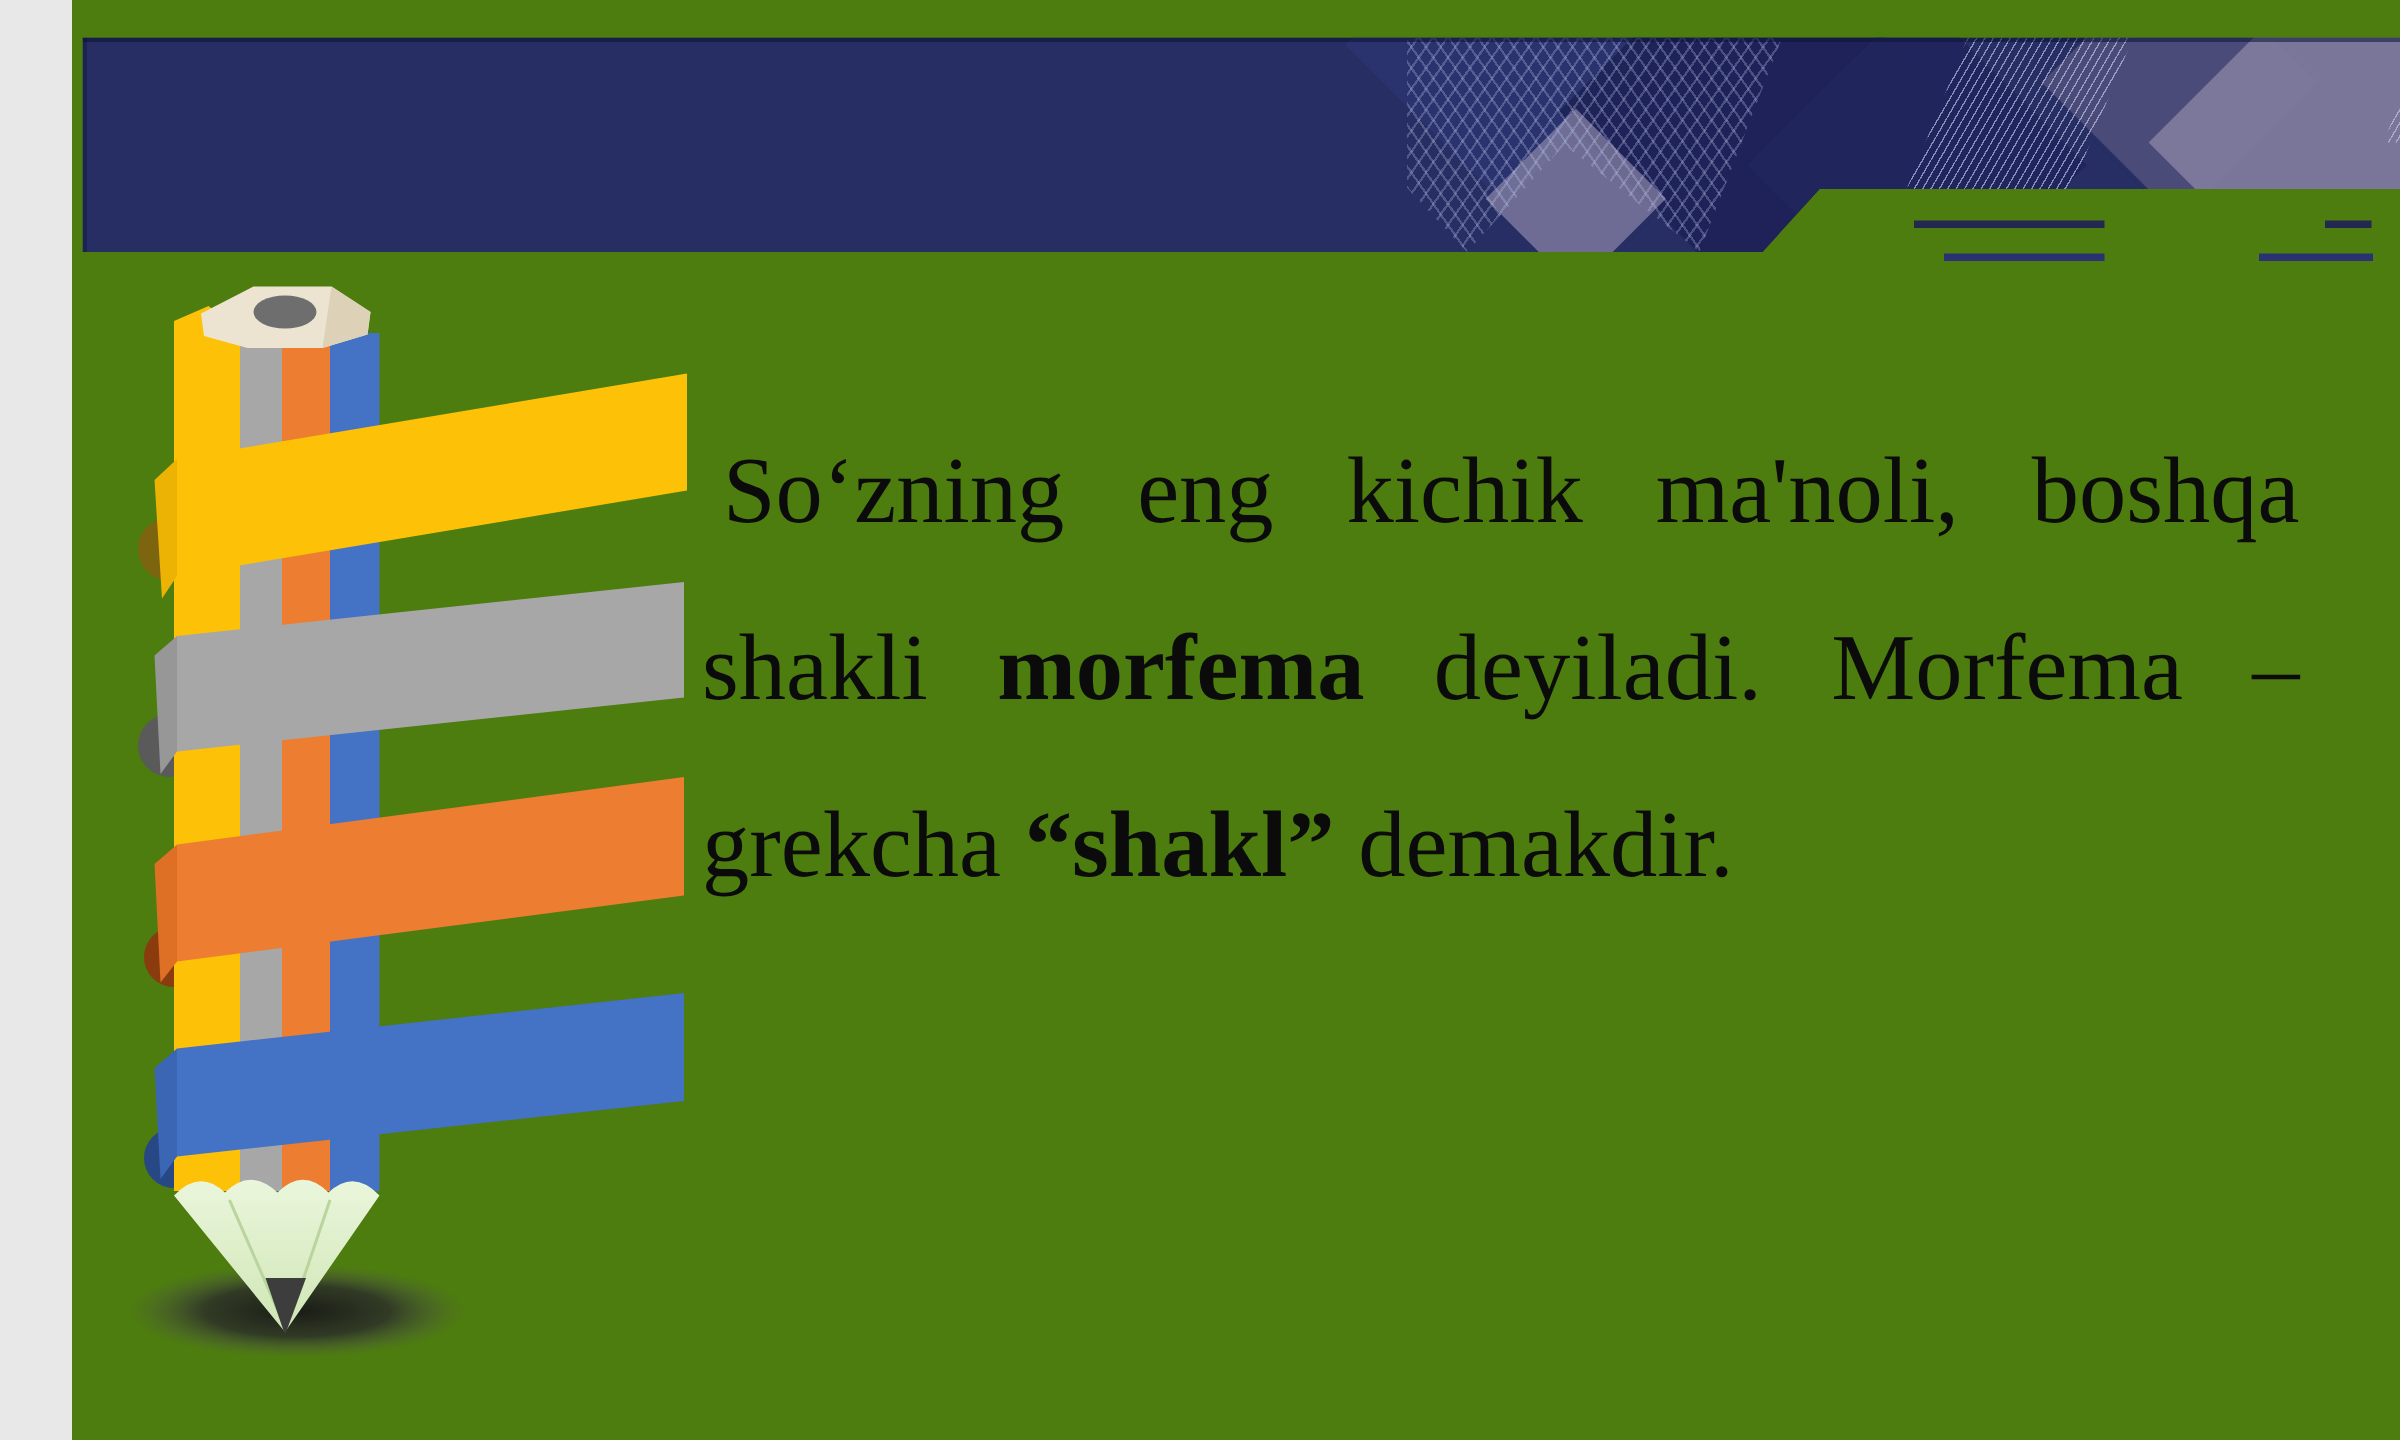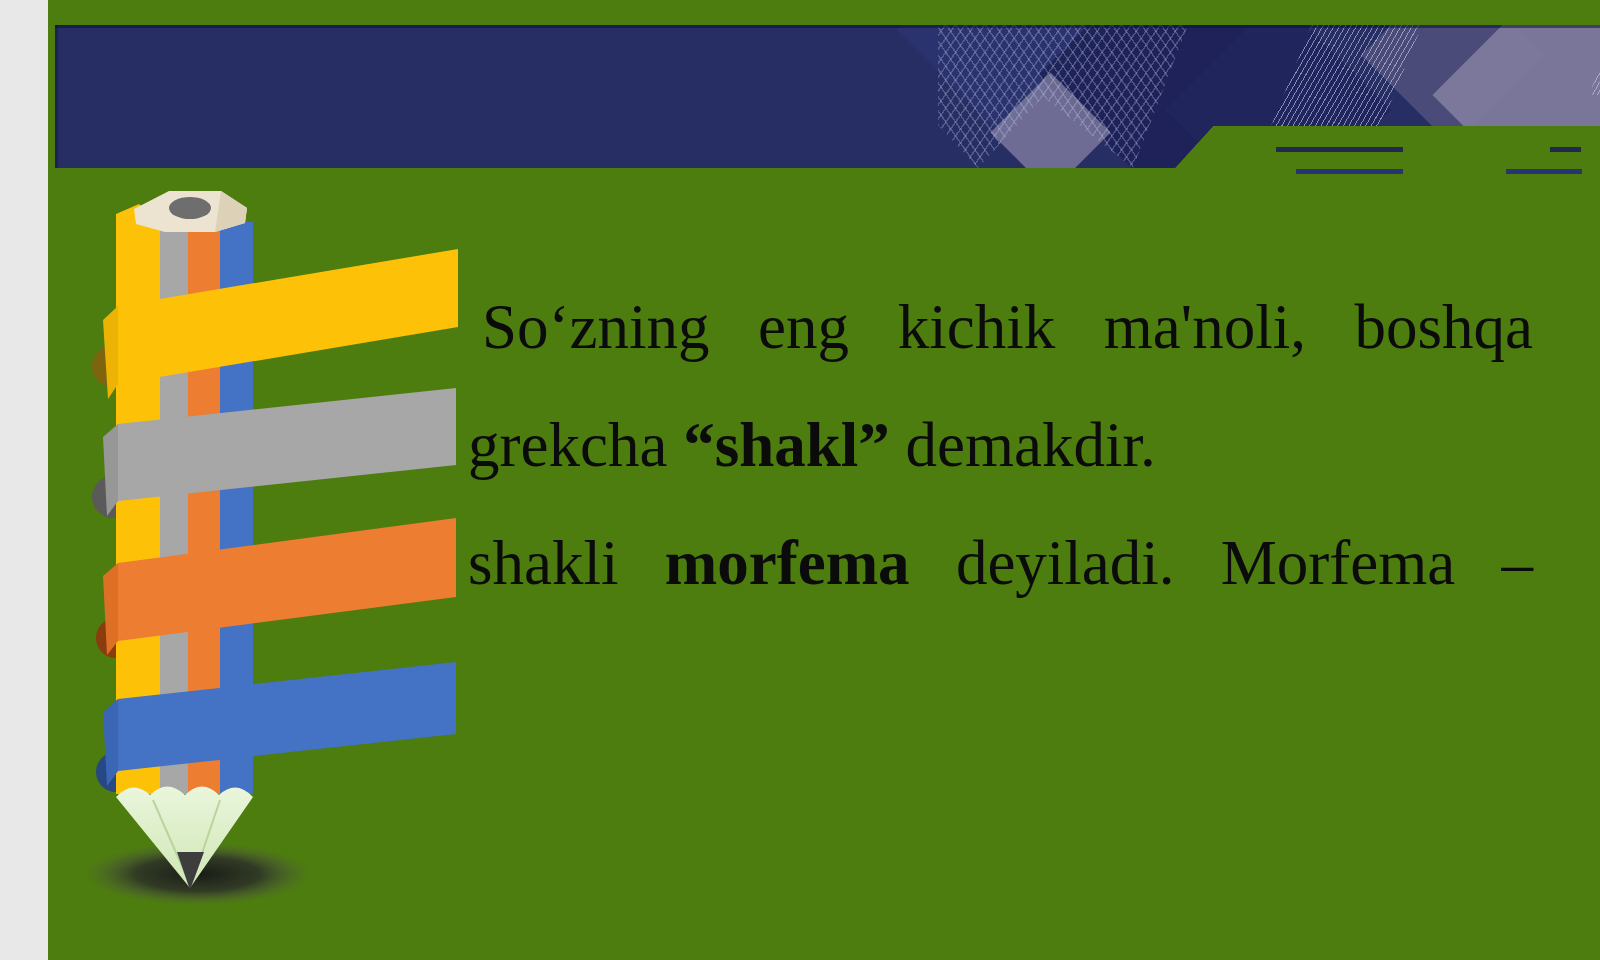--- a/index.html
+++ b/index.html
@@ -132,17 +132,17 @@
       <polygon points="70,563 408,518 408,597 70,641" fill="#ed7d31"></polygon>
     </g>
     <g>
       <polygon points="55,712 70,699 70,771 59,786" fill="#3a66b4"></polygon>
       <polygon points="70,699 408,662 408,734 70,771" fill="#4472c4"></polygon>
     </g>
   </svg>
 
   <div class="text-block">
     <div class="tline justify indent"><span>Soʻzning eng kichik ma'noli, boshqa</span></div>
+    <div class="tline justify"><span>shakli </span><b>morfema</b><span> deyiladi. Morfema –</span></div>
     <div class="tline"><span>grekcha </span><b>“shakl”</b><span> demakdir.</span></div>
-    <div class="tline justify"><span>shakli </span><b>morfema</b><span> deyiladi. Morfema –</span></div>
   </div>
 
 </div>
 
 </body></html>

